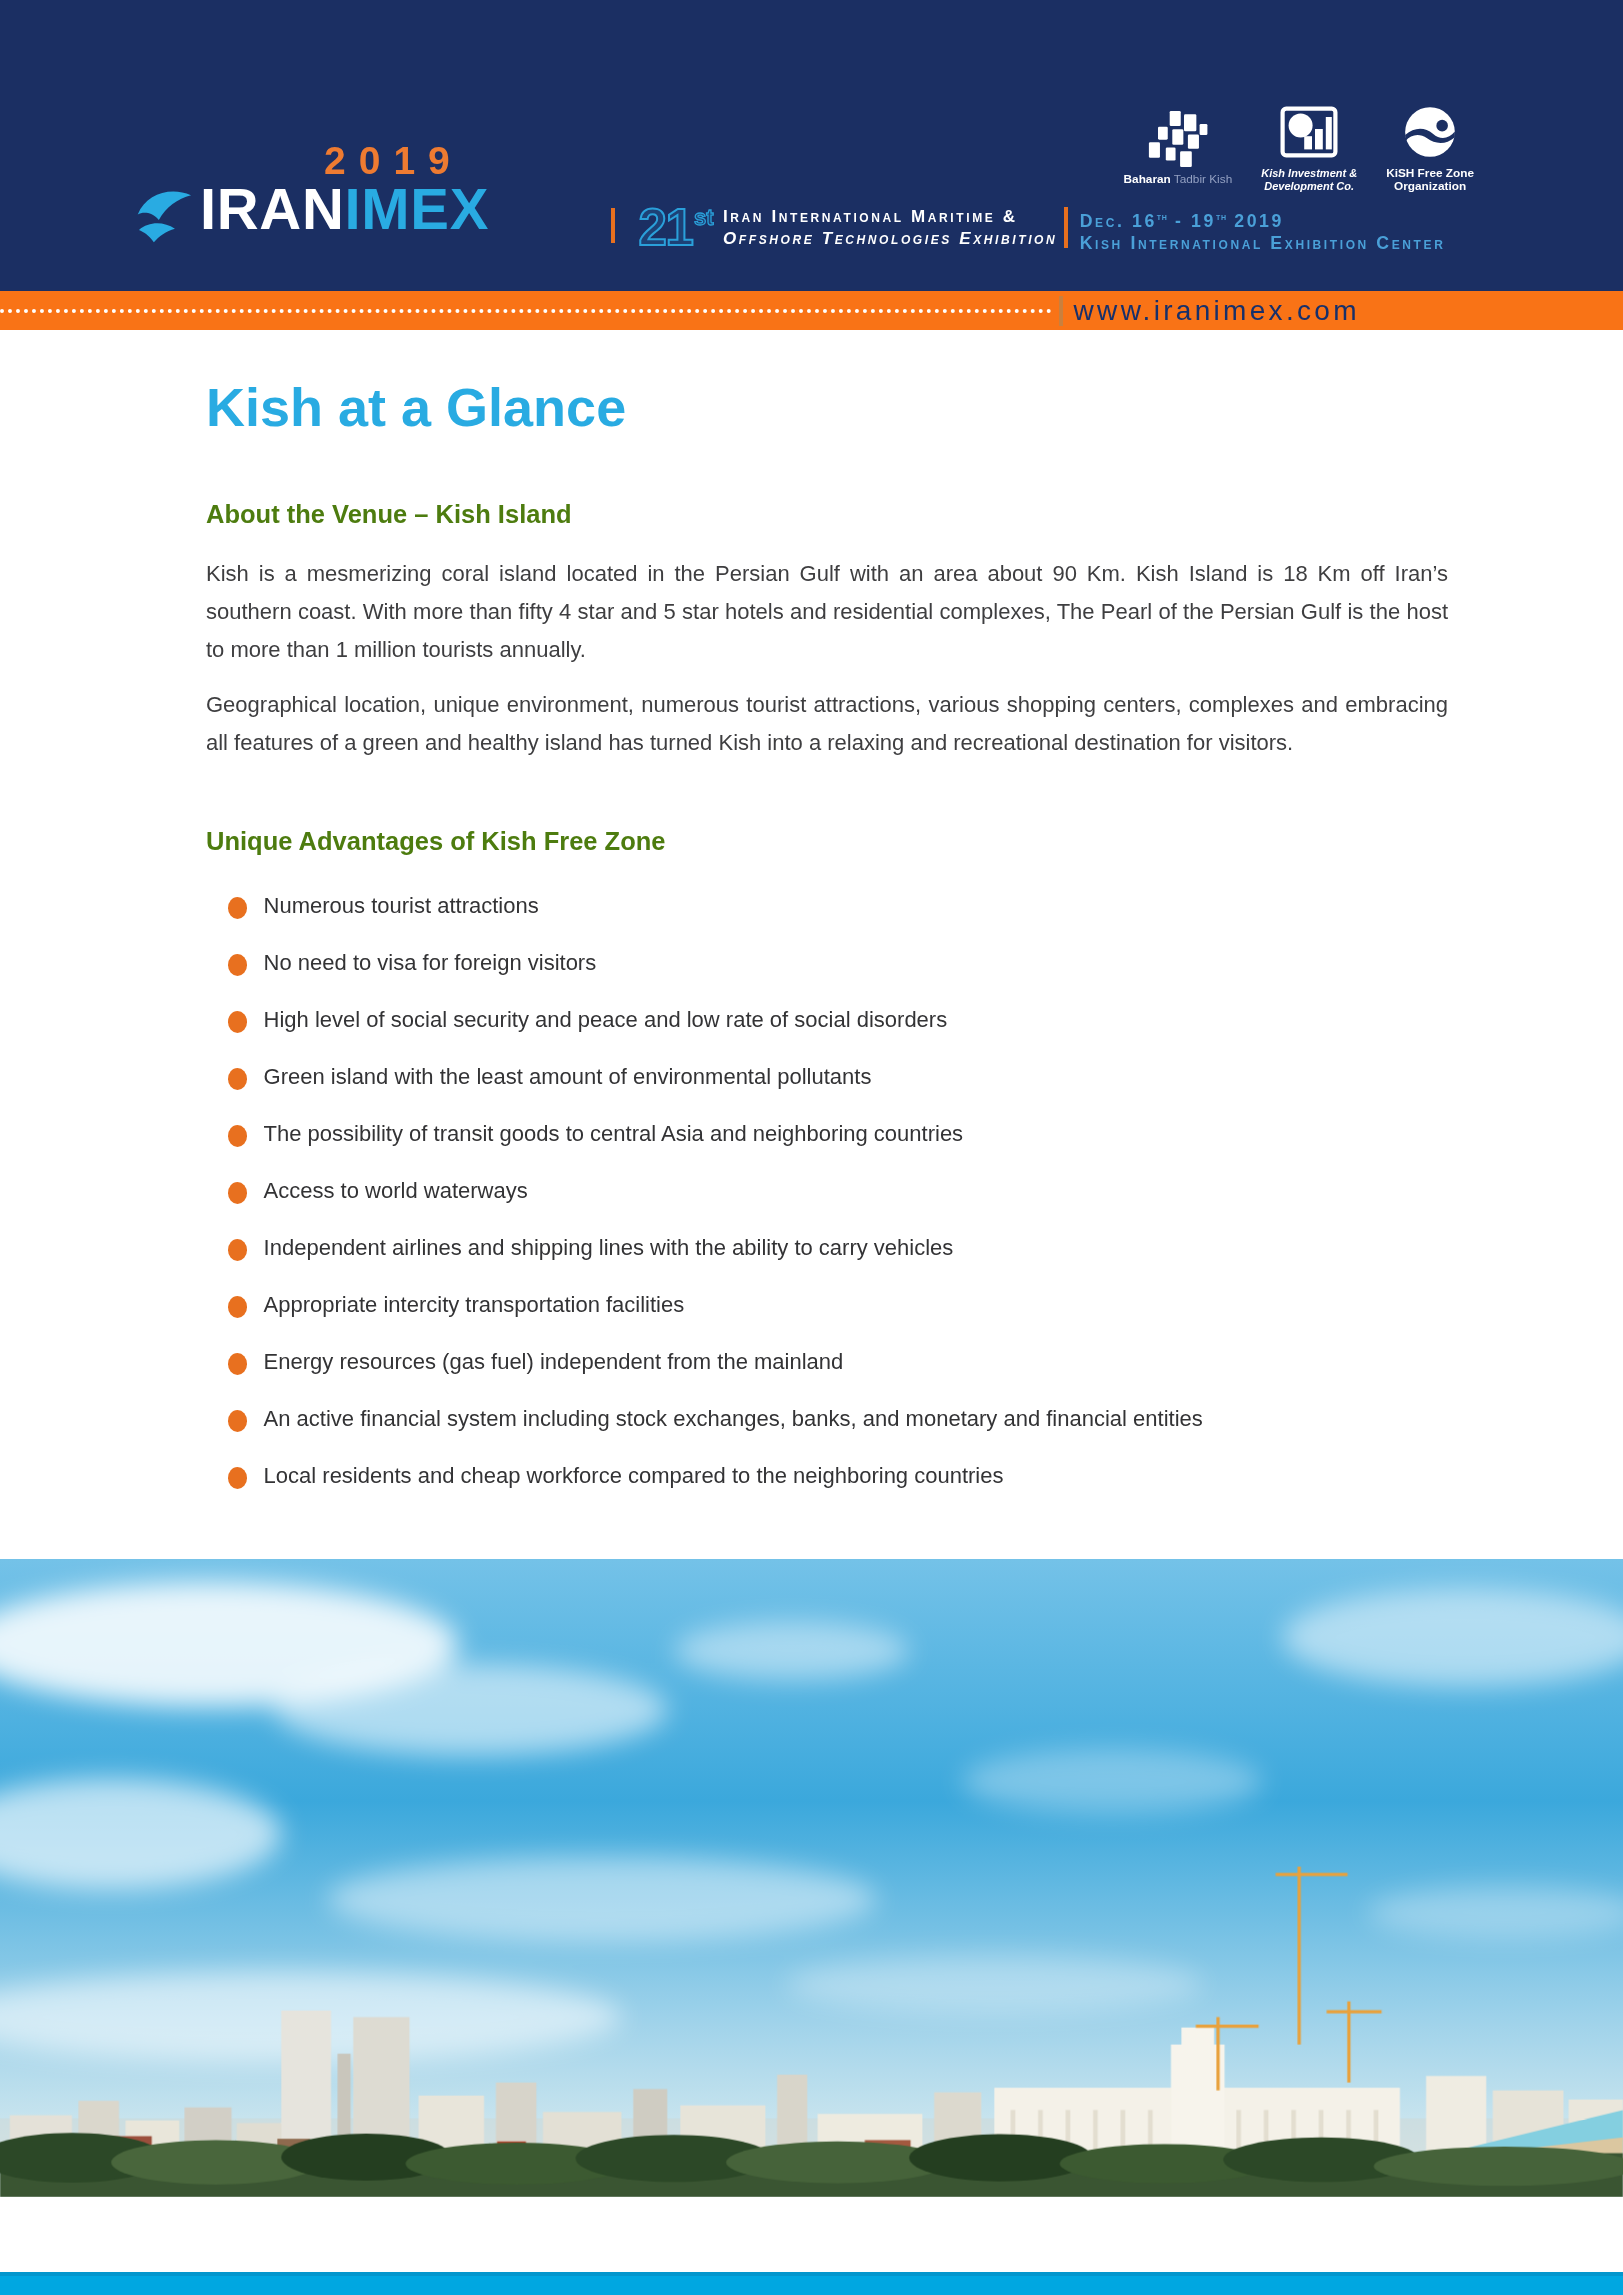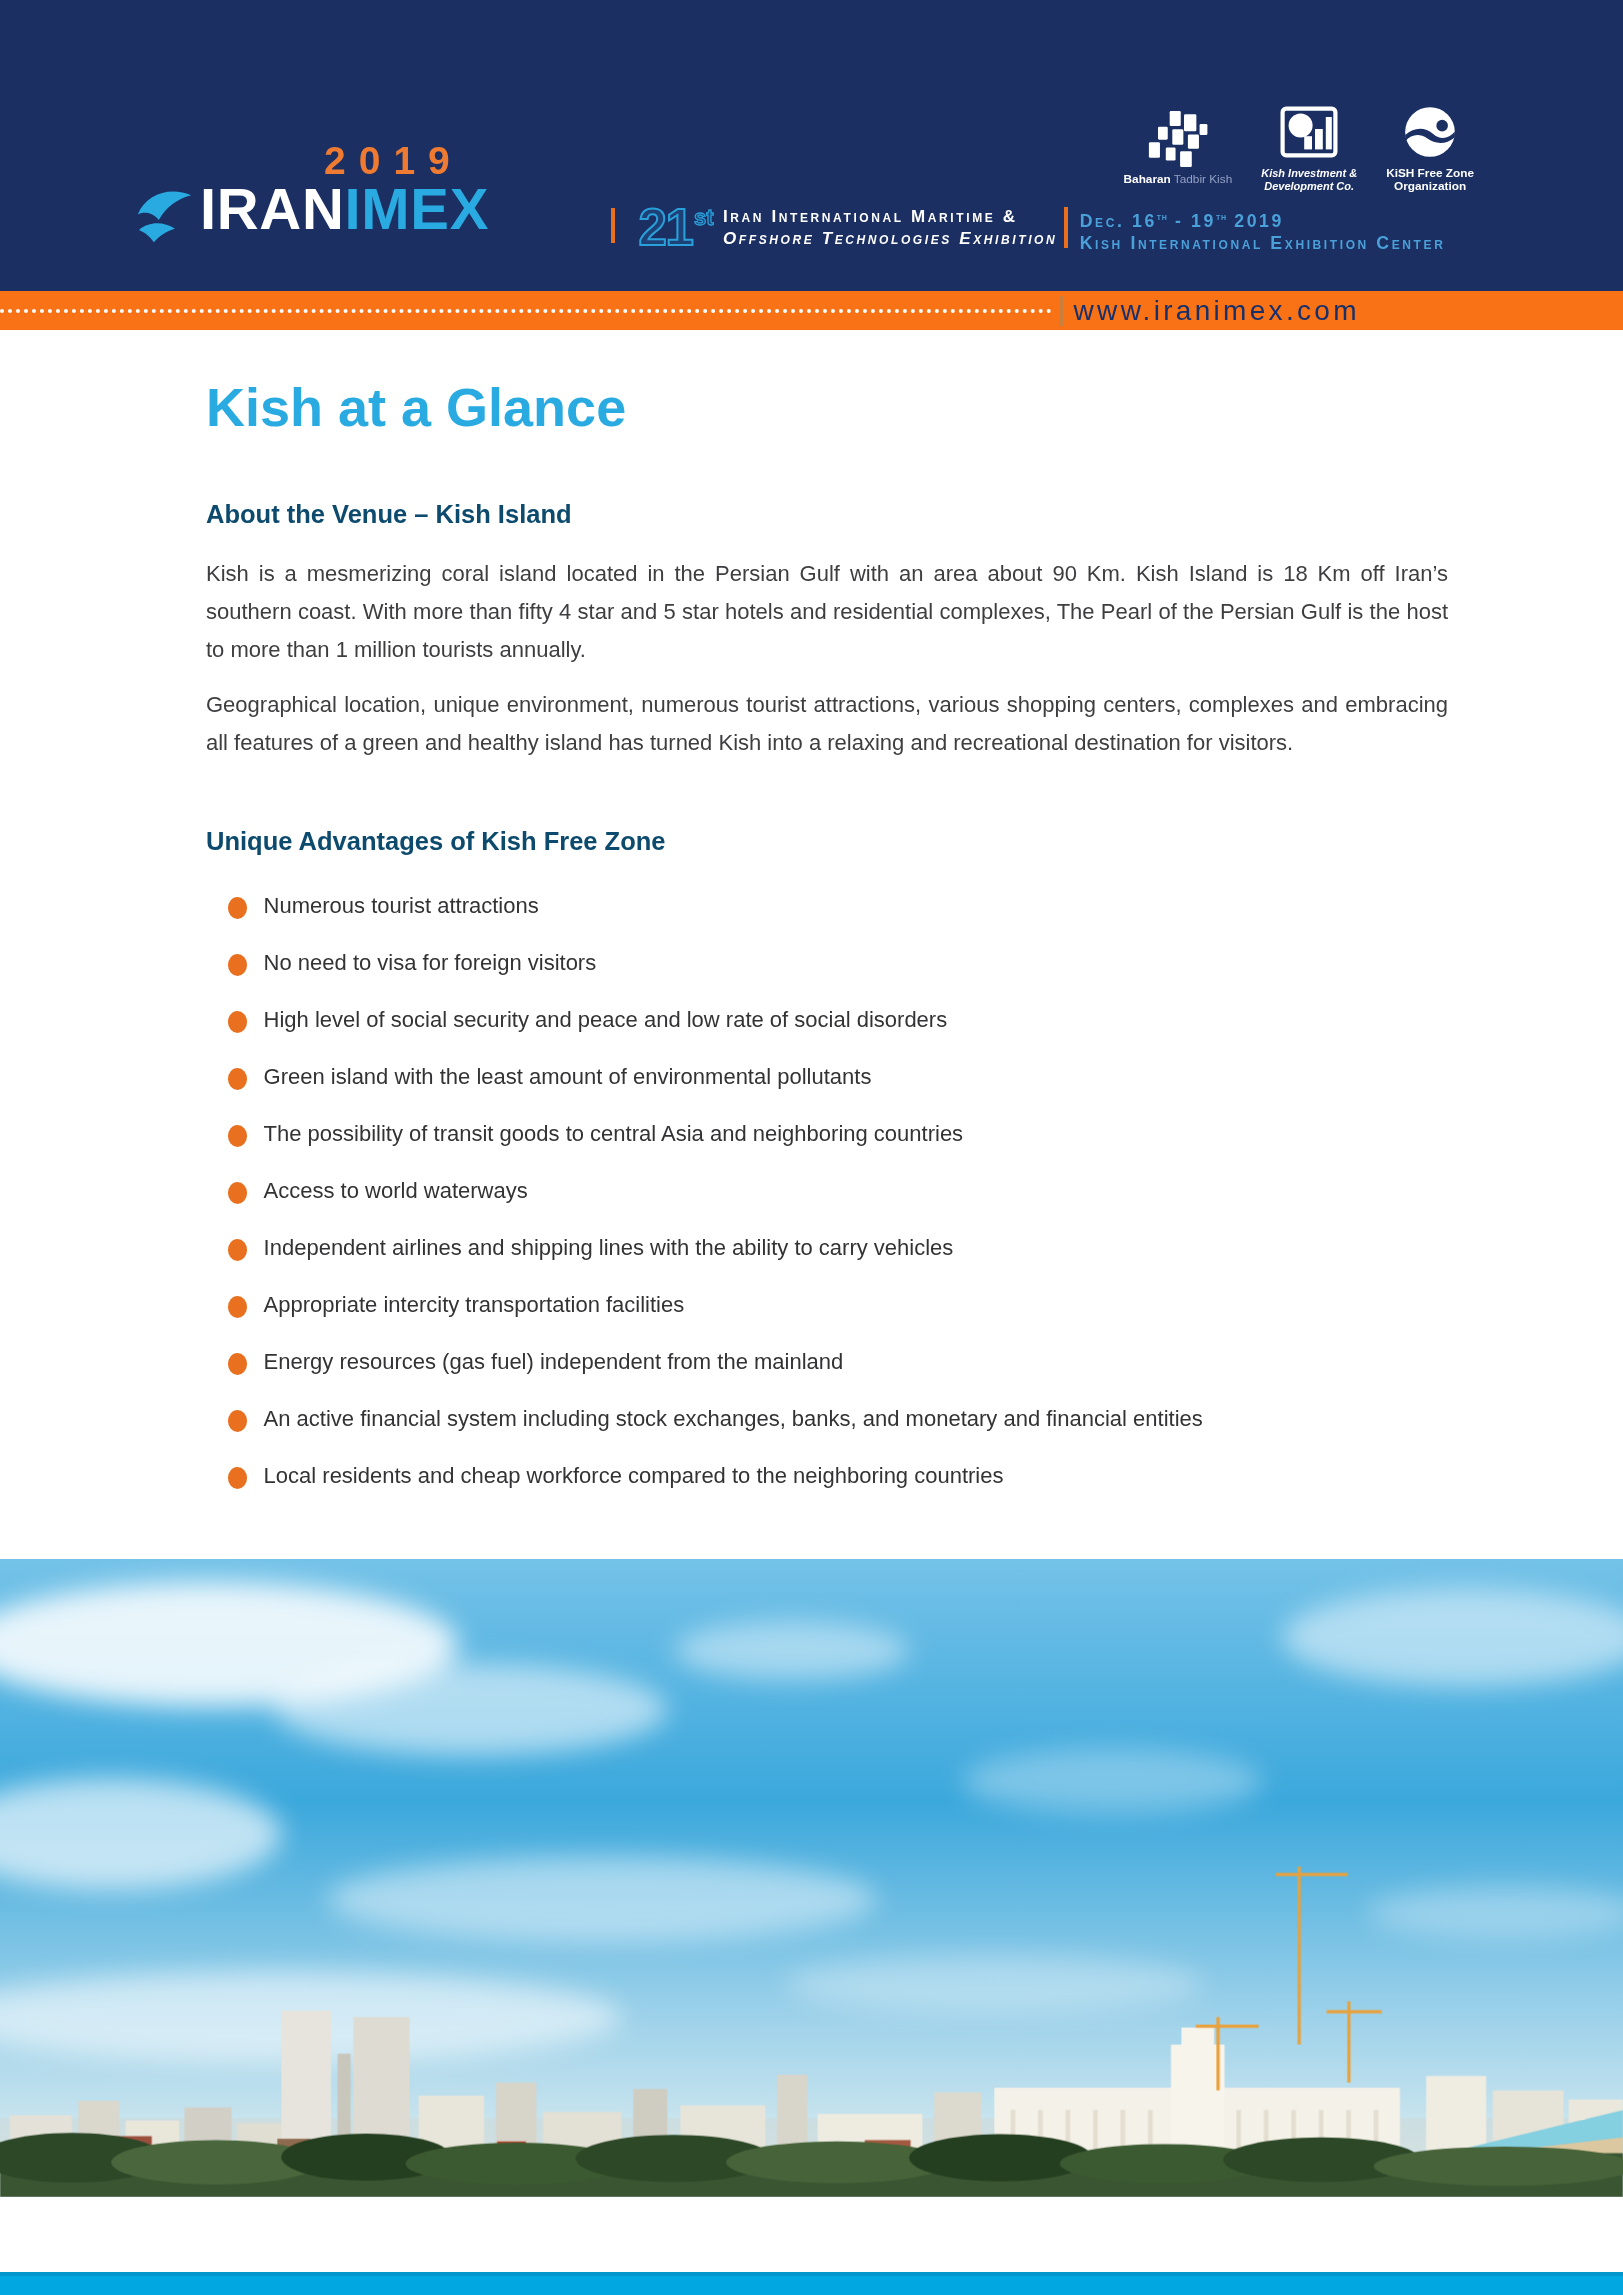--- a/index.html
+++ b/index.html
@@ -51,21 +51,21 @@
   
   .topbar { position:absolute; top:291px; left:0; width:100%; height:39px; background:#f97316;
             display:flex; align-items:center; }
   .dots { width:1052px; border-top:4.6px dotted #ffffff; flex:none; }
   .topbar-sep { width:4.6px; height:30px; background:#c9803e; flex:none; margin-left:6.5px; }
   .website { color:#17306b; font-size:28px; letter-spacing:3.3px; font-weight:500; margin-left:10.5px; }
 
   
   .content { position:absolute; top:330px; left:0; width:100%; height:1230px; padding:0 175px 0 206px; }
   .page-title { margin-top:46px; font-size:54px; font-weight:bold; color:#29abe2; }
-  .sec-heading { font-size:25.5px; font-weight:bold; color:#0c4a6e; }
+  .sec-heading { font-size:25.5px; font-weight:bold; color:#4d7c0f; }
   .sec-heading.first { margin-top:62px; }
   .sec-heading.second { margin-top:65px; }
   .para { margin-top:26px; font-size:22px; line-height:38px; color:#3e3e40; text-align:justify; }
   .para + .para { margin-top:17px; }
   .adv-list { list-style:none; margin-top:37px; }
   .adv-item { display:flex; align-items:flex-end; margin-bottom:31px; font-size:22px; color:#333335; }
   .bullet-dot { width:19px; height:21.6px; border-radius:50%; background:#e8701f; margin:0 17px 0 21.6px; flex:none; }
 
   
   .photo { position:absolute; top:1559px; left:0; width:1623px; height:638px; }

